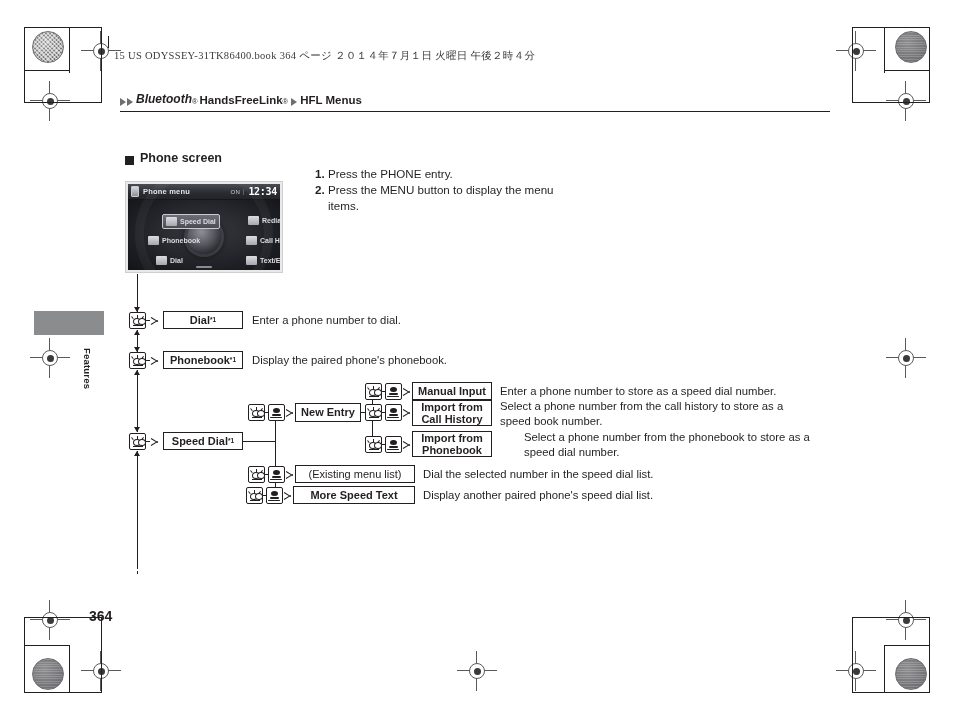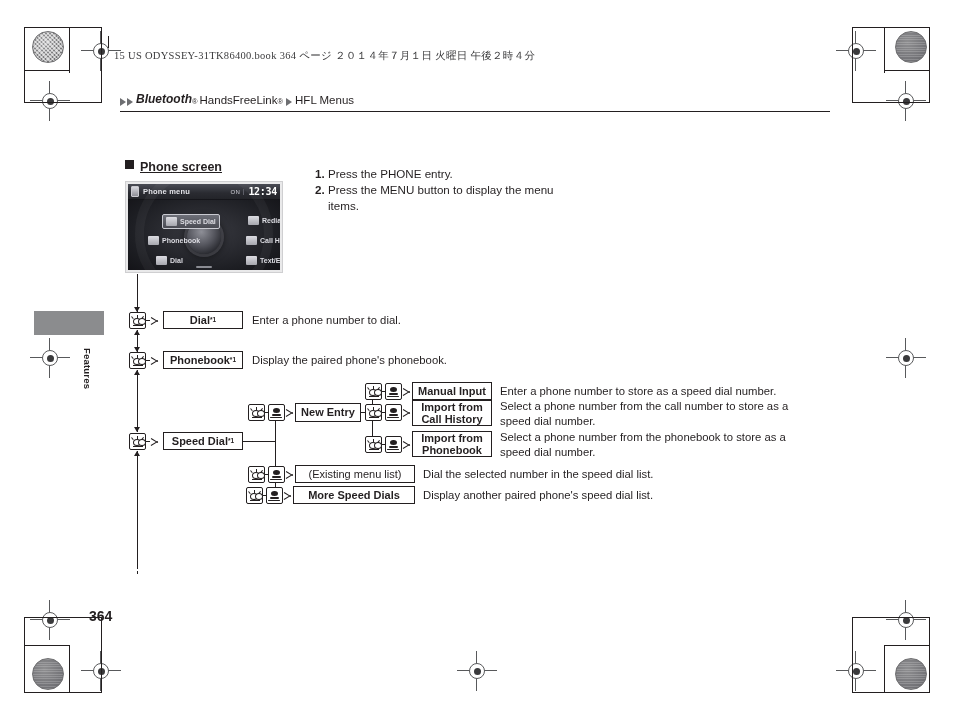--- a/index.html
+++ b/index.html
@@ -52,26 +52,26 @@
   .breadcrumb{
     position:absolute;left:120px;top:90px;height:16px;
     display:flex;align-items:flex-end;font-size:11.5px;color:#231f20;white-space:nowrap;
   }
   .breadcrumb .tri{
     display:inline-block;width:0;height:0;margin-right:1px;
     border-left:6px solid #6d6e71;border-top:4.4px solid transparent;border-bottom:4.4px solid transparent;
   }
   .breadcrumb .bt{font-style:italic;font-weight:700;font-size:12px;margin-left:2px;}
   .breadcrumb .reg{font-size:7.5px;vertical-align:super;}
-  .breadcrumb .seg{margin-left:2px;font-weight:400;}
+  .breadcrumb .seg{margin-left:2px;font-weight:700;}
   .breadcrumb .tri2{margin-left:3px;margin-right:1px;}
   .rule{position:absolute;left:120px;top:111px;width:710px;height:1.4px;background:#231f20;}
 
   
-  .sec-head{position:absolute;left:125px;top:160px;display:flex;align-items:flex-start;text-decoration:underline;}
+  .sec-head{position:absolute;left:125px;top:151px;display:flex;align-items:flex-end;}
   .sec-head .sq{width:9px;height:9px;background:#231f20;margin-right:6px;}
   .sec-head .tx{font-size:12.5px;font-weight:700;}
 
   
   .steps{position:absolute;left:315px;top:166px;width:250px;font-size:11.6px;line-height:15.4px;color:#231f20;}
   .steps .row{display:flex;margin-bottom:1px;}
   .steps .num{font-weight:700;width:13px;flex:none;}
   .steps b{font-weight:400;}
 
   
@@ -516,42 +516,42 @@
     <div class="icon-press" style="left:385px;top:404px;">
       <div class="p-cap"></div>
         <div class="p-b1"></div>
         <div class="p-b2"></div>
     </div>
     <div class="varrow" style="left:403px;top:407px;"></div>
     <div class="fbox" style="left:412px;top:400px;width:80px;height:26px;flex-direction:column;">
       <span>Import from</span>
       <span>Call History</span>
     </div>
-    <div class="desc" style="left:500px;top:399px;width:300px;">Select a phone number from the call number to store as a speed dial number.</div>
+    <div class="desc" style="left:500px;top:399px;width:300px;">Select a phone number from the call history to store as a speed book number.</div>
 
     <div class="icon-knob" style="left:365px;top:436px;">
       <div class="k-ring"></div>
         <div class="k-ring2"></div>
       <div class="k-tick"></div>
         <div class="k-tick l"></div>
         <div class="k-tick r"></div>
       <div class="k-base"></div>
     </div>
     <div class="icon-conn" style="left:382px;top:444px;"></div>
     <div class="icon-press" style="left:385px;top:436px;">
       <div class="p-cap"></div>
         <div class="p-b1"></div>
         <div class="p-b2"></div>
     </div>
     <div class="varrow" style="left:403px;top:439px;"></div>
     <div class="fbox" style="left:412px;top:431px;width:80px;height:26px;flex-direction:column;">
       <span>Import from</span>
       <span>Phonebook</span>
     </div>
-    <div class="desc" style="left:500px;top:430px;width:300px;">Select a phone number from the phonebook to store as a speed dial number.</div>
+    <div class="desc" style="left:524px;top:430px;width:300px;">Select a phone number from the phonebook to store as a speed dial number.</div>
 
     <div class="ln h" style="left:265px;top:474px;width:12px;"></div>
     <div class="icon-knob" style="left:248px;top:466px;">
       <div class="k-ring"></div>
         <div class="k-ring2"></div>
       <div class="k-tick"></div>
         <div class="k-tick l"></div>
         <div class="k-tick r"></div>
       <div class="k-base"></div>
     </div>
@@ -576,20 +576,20 @@
       <div class="k-base"></div>
     </div>
     <div class="icon-conn" style="left:263px;top:495px;"></div>
     <div class="icon-press" style="left:266px;top:487px;">
       <div class="p-cap"></div>
         <div class="p-b1"></div>
         <div class="p-b2"></div>
     </div>
     <div class="varrow" style="left:284px;top:490px;"></div>
     <div class="fbox" style="left:293px;top:486px;width:122px;height:18px;">
-      <span>More Speed Dials</span>
+      <span>More Speed Text</span>
     </div>
     <div class="desc" style="left:423px;top:488px;width:320px;">Display another paired phone's speed dial list.</div>
 
   </div>
 
 
 </div>
 
 </body></html>

